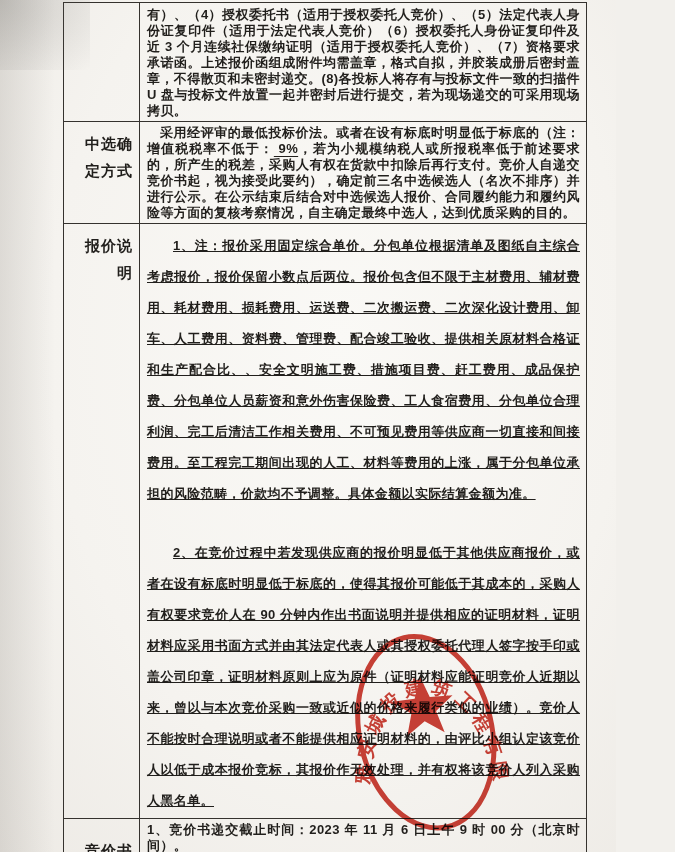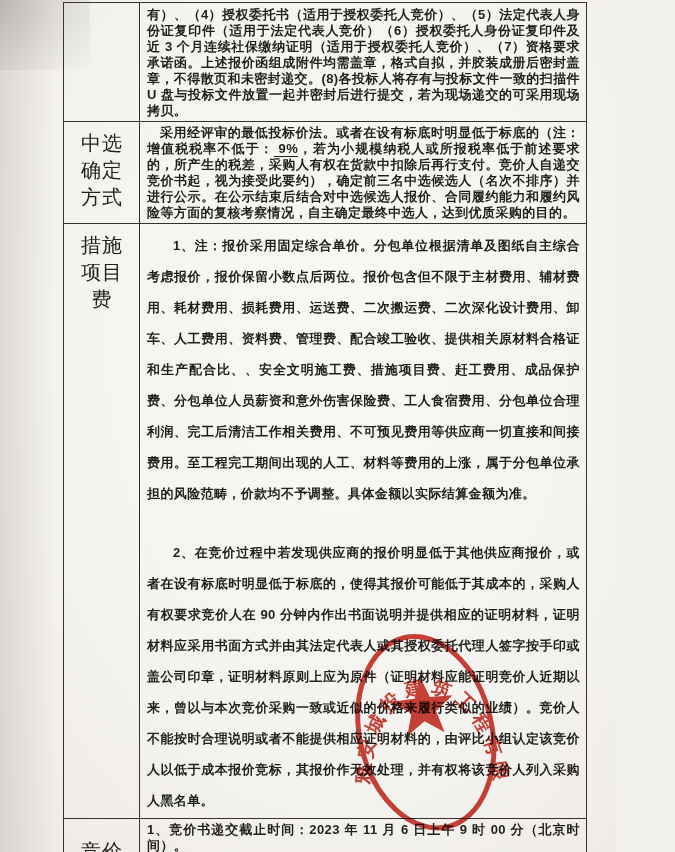--- a/index.html
+++ b/index.html
@@ -39,42 +39,42 @@
   .doc th, .doc td {
     border: 1.6px solid #35322e;
     vertical-align: top;
     padding: 2px 6px 2px 7px;
     box-sizing: border-box;
   }
   .doc col.c-head { width: 76px; }
   .doc col.c-body { width: 447px; }
 
   .doc th {
-    font-size: 20px;
-    font-weight: 400;
-    text-align: center;
+    font-size: 15px;
+    font-weight: 700;
+    text-align: right;
     letter-spacing: 1px;
     line-height: 27px;
     padding-top: 8px;
   }
   .row-submission th { line-height: 40px; padding-top: 12px; }
 
   .doc td {
     font-size: 13px;
     font-weight: 600;
     text-align: justify;
     letter-spacing: 0.4px;
   }
   .cell-text p.para {
     margin: 0;
     line-height: 16px;
   }
   .row-continuation td { height: 113px; padding-top: 4px; }
   .row-selection td    { height: 95px;  padding-top: 3px; }
-  .row-quotation td    { height: 505px; padding-top: 6px; }
+  .row-quotation td    { height: 505px; padding-top: 6px; text-decoration: underline; }
   .row-submission td   { height: 130px; padding-top: 3px; }
 
   .row-quotation .cell-text p.para { line-height: 31px; }
 
   .cell-text span.u {
     text-decoration: underline;
     text-underline-offset: 3px;
     text-decoration-thickness: 1.3px;
   }
   .cell-text span.b { font-weight: 800; }
@@ -114,21 +114,21 @@
     <tr class="row-selection">
       <th>中选确定方式</th>
       <td>
         <div class="cell-text">
               <p class="para" style="text-indent: 1em;"><span>采用经评审的最低投标价法。或者在设有标底时明显低于标底的（注：增值税税率不低于：</span><span class="u b"> 9%</span><span>，若为小规模纳税人或所报税率低于前述要求的，所产生的税差，采购人有权在货款中扣除后再行支付。竞价人自递交竞价书起，视为接受此要约），确定前三名中选候选人（名次不排序）并进行公示。在公示结束后结合对中选候选人报价、合同履约能力和履约风险等方面的复核考察情况，自主确定最终中选人，达到优质采购的目的。</span></p>
             </div>
       </td>
     </tr>
 
     <tr class="row-quotation">
-      <th>措施项目费</th>
+      <th>报价说明</th>
       <td>
         <div class="cell-text">
               <p class="para" style="text-indent: 2em;"><span>1、注：报价采用固定综合单价。分包单位根据清单及图纸自主综合考虑报价，报价保留小数点后两位。报价包含但不限于主材费用、辅材费用、耗材费用、损耗费用、运送费、二次搬运费、二次深化设计费用、卸车、人工费用、资料费、管理费、配合竣工验收、提供相关原材料合格证和生产配合比、、安全文明施工费、措施项目费、赶工费用、成品保护费、分包单位人员薪资和意外伤害保险费、工人食宿费用、分包单位合理利润、完工后清洁工作相关费用、不可预见费用等供应商一切直接和间接费用。至工程完工期间出现的人工、材料等费用的上涨，属于分包单位承担的风险范畴，价款均不予调整。具体金额以实际结算金额为准。</span></p>
               <p class="para" style="text-indent: 2em; margin-top: 28px;"><span>2、在竞价过程中若发现供应商的报价明显低于其他供应商报价，或者在设有标底时明显低于标底的，使得其报价可能低于其成本的，采购人有权要求竞价人在 90 分钟内作出书面说明并提供相应的证明材料，证明材料应采用书面方式并由其法定代表人或其授权委托代理人签字按手印或盖公司印章，证明材料原则上应为原件（证明材料应能证明竞价人近期以来，曾以与本次竞价采购一致或近似的价格来履行类似的业绩）。竞价人不能按时合理说明或者不能提供相应证明材料的，由评比小组认定该竞价人以低于成本报价竞标，其报价作无效处理，并有权将该竞价人列入采购人黑名单。</span></p>
             </div>
       </td>
     </tr>
 
     <tr class="row-submission">
       <th>竞价书提交时间及竞价方式</th>

